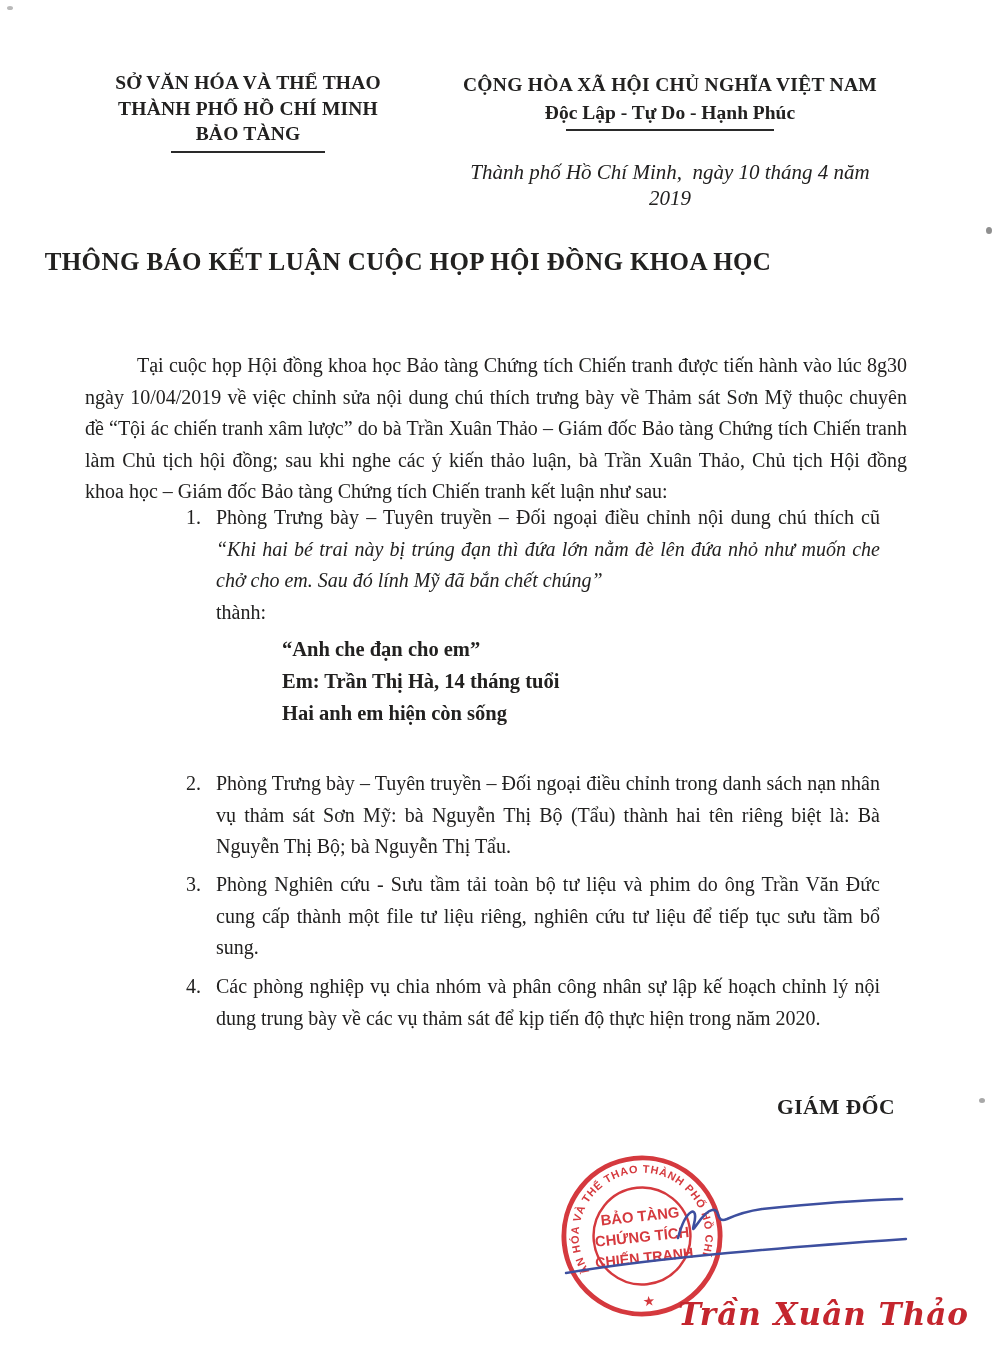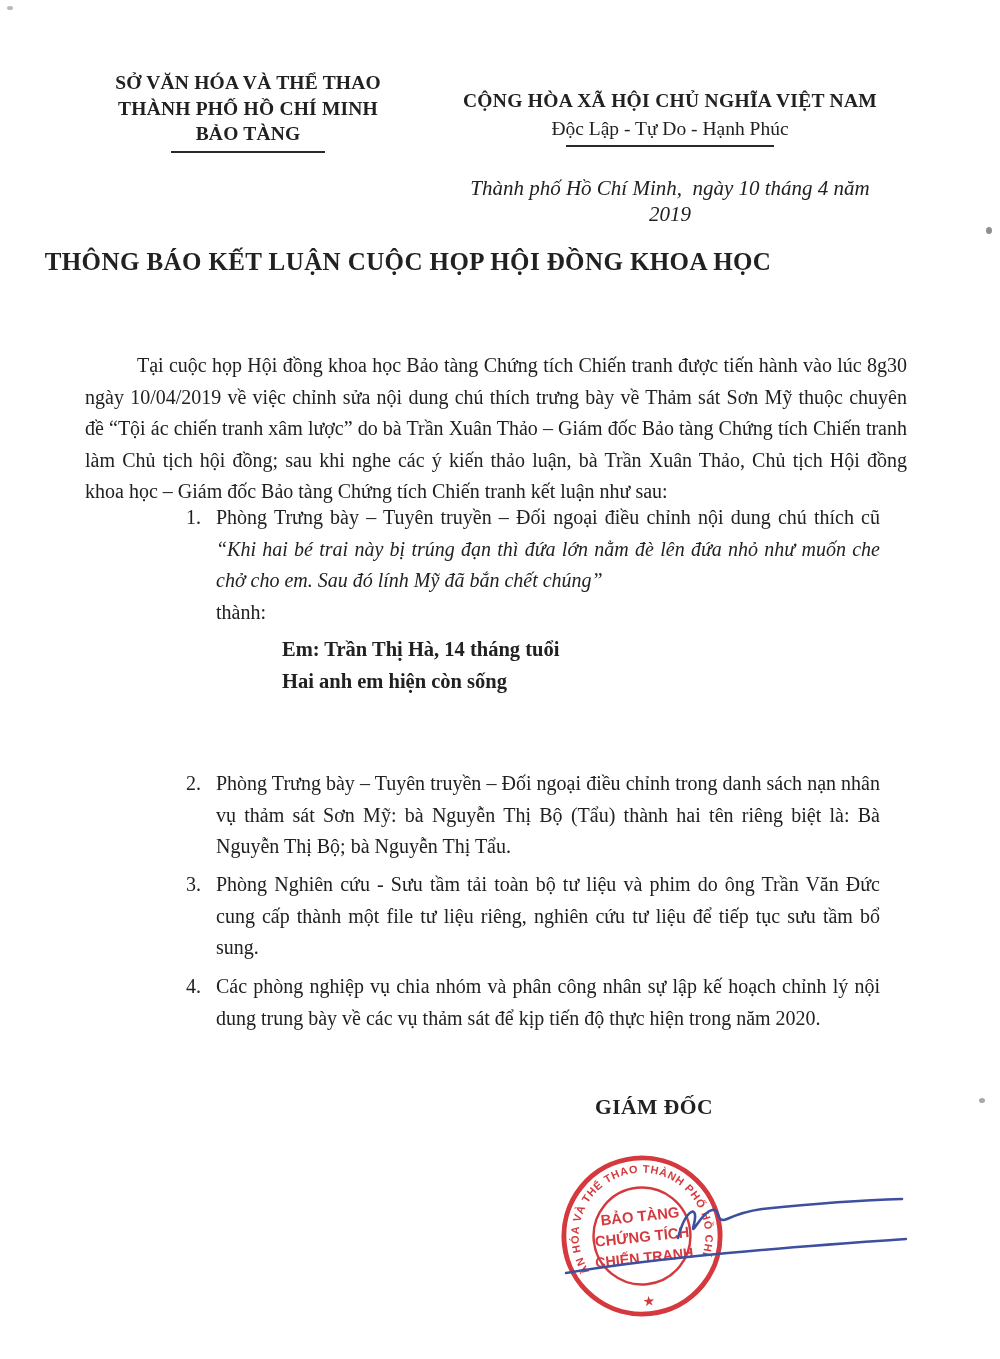--- a/index.html
+++ b/index.html
@@ -22,22 +22,22 @@
   }
   .hdr-left .l-reg { font-weight: 600; }
   .hdr-left .l-bold { font-weight: 700; }
   .hdr-left .rule {
     width: 154px; height: 2px; background: #2a2a2a; margin: 4px auto 0;
   }
   .hdr-right {
     position: absolute; left: 452px; top: 72px; width: 436px;
     text-align: center; font-size: 19.5px; line-height: 26px;
   }
-  .hdr-right .national { font-weight: 700; letter-spacing: .3px; margin-top: 16px; }
-  .hdr-right .motto { font-weight: 400; margin-top: 2px; }
+  .hdr-right .national { font-weight: 700; letter-spacing: .3px; }
+  .hdr-right .motto { font-weight: 700; margin-top: 2px; }
   .hdr-right .rule {
     width: 208px; height: 2px; background: #2a2a2a; margin: 3px auto 0;
   }
   .hdr-right .dateline {
     margin-top: 28px; font-style: italic; font-size: 21px;
   }
   
   .doc-title {
     position: absolute; left: 0; top: 248px; width: 816px;
     text-align: center; font-size: 25px; font-weight: 700;
@@ -61,21 +61,21 @@
   .item-2 { top: 768px; }
   .item-3 { top: 869px; }
   .item-4 { top: 971px; }
   .bold-block {
     position: absolute; left: 282px; top: 633px; width: 560px;
     font-size: 20.5px; font-weight: 700; line-height: 32px;
   }
   
   .sig-role {
     position: absolute; left: 595px; top: 1089px; width: 300px;
-    text-align: left; font-size: 21.5px; font-weight: 700;
+    text-align: right; font-size: 21.5px; font-weight: 700;
     line-height: 37px; letter-spacing: .5px;
   }
   .stamp-wrap {
     position: absolute; left: 558px; top: 1152px; width: 168px; height: 168px;
     transform: rotate(-6deg); opacity: .92;
   }
   .sig-ink {
     position: absolute; left: 540px; top: 1150px; width: 380px; height: 160px;
   }
   .sig-name {
@@ -119,20 +119,21 @@
 
   <div class="item item-1">
     <span class="num">1.</span>
     <span class="itxt">
       <span>Phòng Trưng bày – Tuyên truyền – Đối ngoại điều chỉnh nội dung chú thích cũ </span><em>“Khi hai bé trai này bị trúng đạn thì đứa lớn nằm đè lên đứa nhỏ như muốn che chở cho em. Sau đó lính Mỹ đã bắn chết chúng”</em>
       <span style="display:block">thành:</span>
     </span>
   </div>
 
   <div class="bold-block">
+    <div>“Anh che đạn cho em”</div>
     <div>Em: Trần Thị Hà, 14 tháng tuổi</div>
     <div>Hai anh em hiện còn sống</div>
   </div>
 
   <div class="item item-2">
     <span class="num">2.</span>
     <span class="itxt">Phòng Trưng bày – Tuyên truyền – Đối ngoại điều chỉnh trong danh sách nạn nhân vụ thảm sát Sơn Mỹ: bà Nguyễn Thị Bộ (Tẩu) thành hai tên riêng biệt là: Bà Nguyễn Thị Bộ; bà Nguyễn Thị Tẩu.</span>
   </div>
 
   <div class="item item-3">
@@ -164,14 +165,15 @@
       <text x="85" y="91" text-anchor="middle" font-family="Liberation Sans, sans-serif" font-size="15" font-weight="bold" fill="#d2292e">CHỨNG TÍCH</text>
       <text x="85" y="112" text-anchor="middle" font-family="Liberation Sans, sans-serif" font-size="14.5" font-weight="bold" fill="#d2292e">CHIẾN TRANH</text>
     </svg>
   </div>
 
   <svg class="sig-ink" viewBox="0 0 380 160">
     <path d="M138,88 C146,58 159,54 154,74 C150,90 161,62 172,60 C181,58 175,74 187,69 C198,64 208,61 222,59 C270,54 325,50 362,49" fill="none" stroke="#3d4f9f" stroke-width="2.6" stroke-linecap="round"></path>
     <path d="M26,123 C120,107 250,97 366,89" fill="none" stroke="#3d4f9f" stroke-width="2.4" stroke-linecap="round"></path>
   </svg>
 
+  <div class="sig-name">Trần Xuân Thảo</div>
 
 </div>
 
 </body></html>

